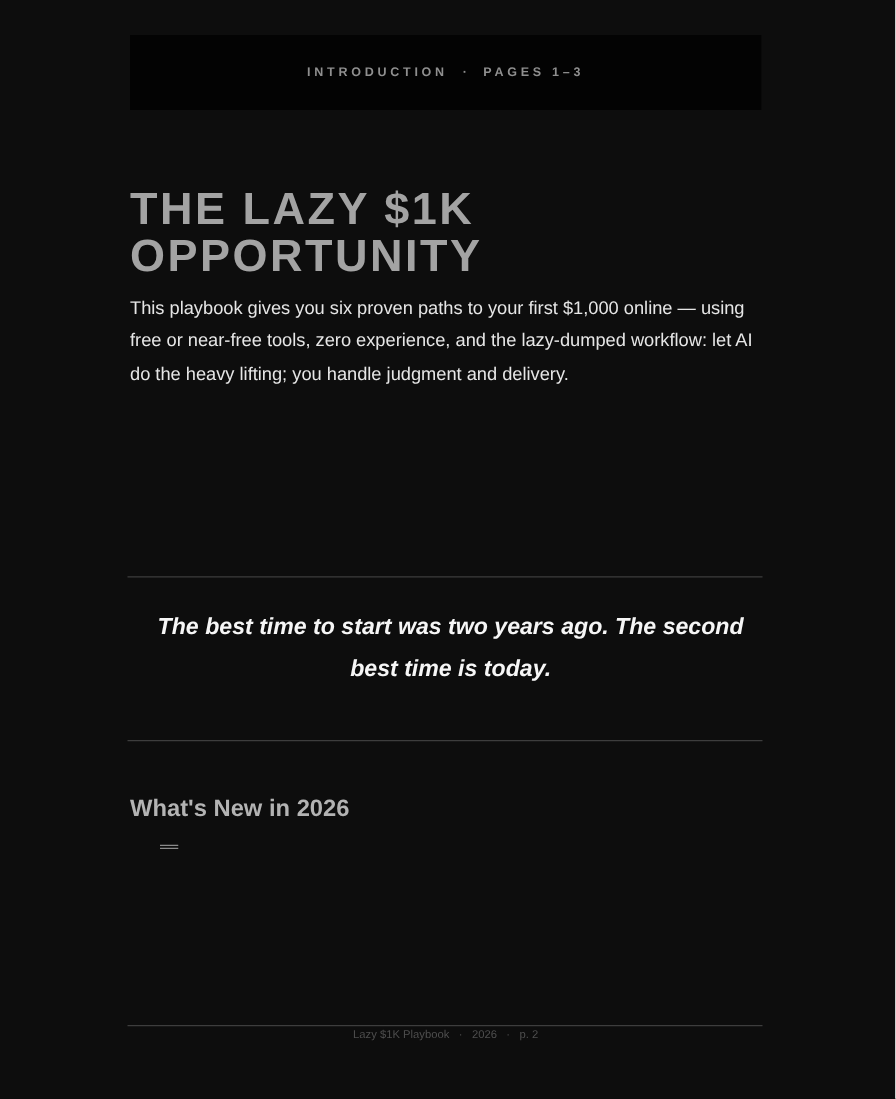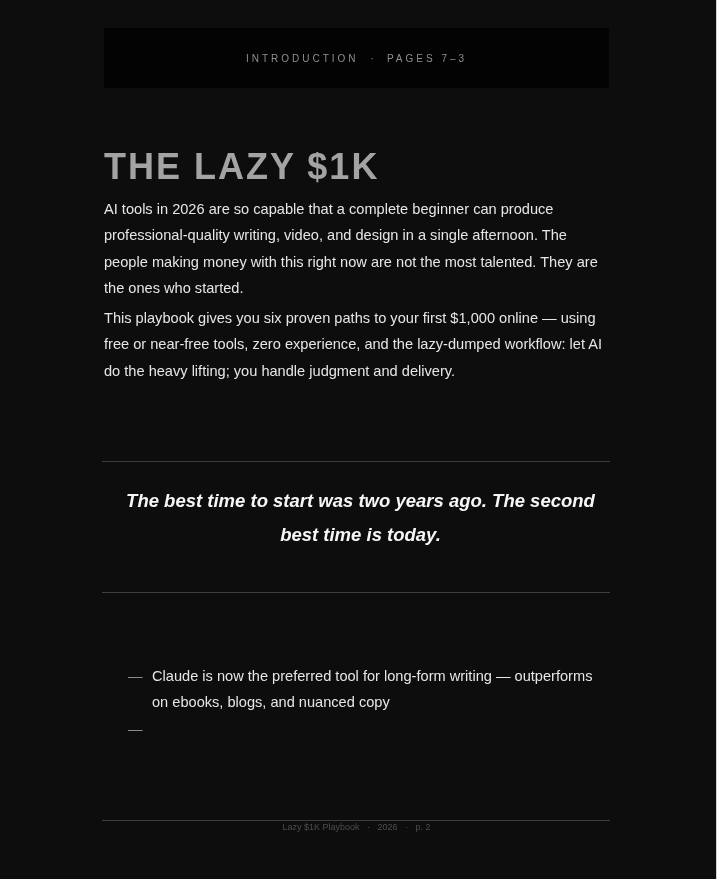--- a/index.html
+++ b/index.html
@@ -23,21 +23,21 @@
       top: 28px;
       width: 505px;
     }
     .chapter-banner {
       height: 60px;
       background: #030303;
       display: flex;
       align-items: center;
       justify-content: center;
       font-size: 10px;
-      font-weight: normal;
+      font-weight: bold;
       letter-spacing: 3px;
       color: #8f8f8f;
     }
     .chapter-banner .sep {
       margin: 0 10px 0 12px;
     }
     .page-title {
       margin: 60px 0 0 0;
       font-size: 36px;
       line-height: 38px;
@@ -119,41 +119,41 @@
     }
   </style>
 </head>
 <body>
 
 <div class="page">
 
   <div class="chapter-banner">
     <span>INTRODUCTION</span>
     <span class="sep">·</span>
-    <span>PAGES 7–3</span>
+    <span>PAGES 1–3</span>
   </div>
 
   <h1 class="page-title">
     <span>THE LAZY $1K</span><br>
+    <span>OPPORTUNITY</span>
   </h1>
 
-  <p class="body-para">AI tools in 2026 are so capable that a complete beginner can produce professional-quality writing, video, and design in a single afternoon. The people making money with this right now are not the most talented. They are the ones who started.</p>
   <p class="body-para">This playbook gives you six proven paths to your first $1,000 online — using free or near-free tools, zero experience, and the lazy-dumped workflow: let AI do the heavy lifting; you handle judgment and delivery.</p>
 
   <div class="divider" style="top:433px;"></div>
 
   <blockquote class="quote" style="margin:4px;">The best time to start was two years ago. The second best time is today.</blockquote>
 
   <div class="divider" style="top:564px;"></div>
 
+  <h2 class="section-heading">What's New in 2026</h2>
 
   <ul class="bullet-list">
     <li>
       <span class="dash">—</span>
-      <span>Claude is now the preferred tool for long-form writing — outperforms on ebooks, blogs, and nuanced copy</span>
     </li>
     <li>
       <span class="dash">—</span>
     </li>
   </ul>
 
   <div class="divider" style="top:792px;"></div>
 
   <div class="footer">
     <span>Lazy $1K Playbook</span>

